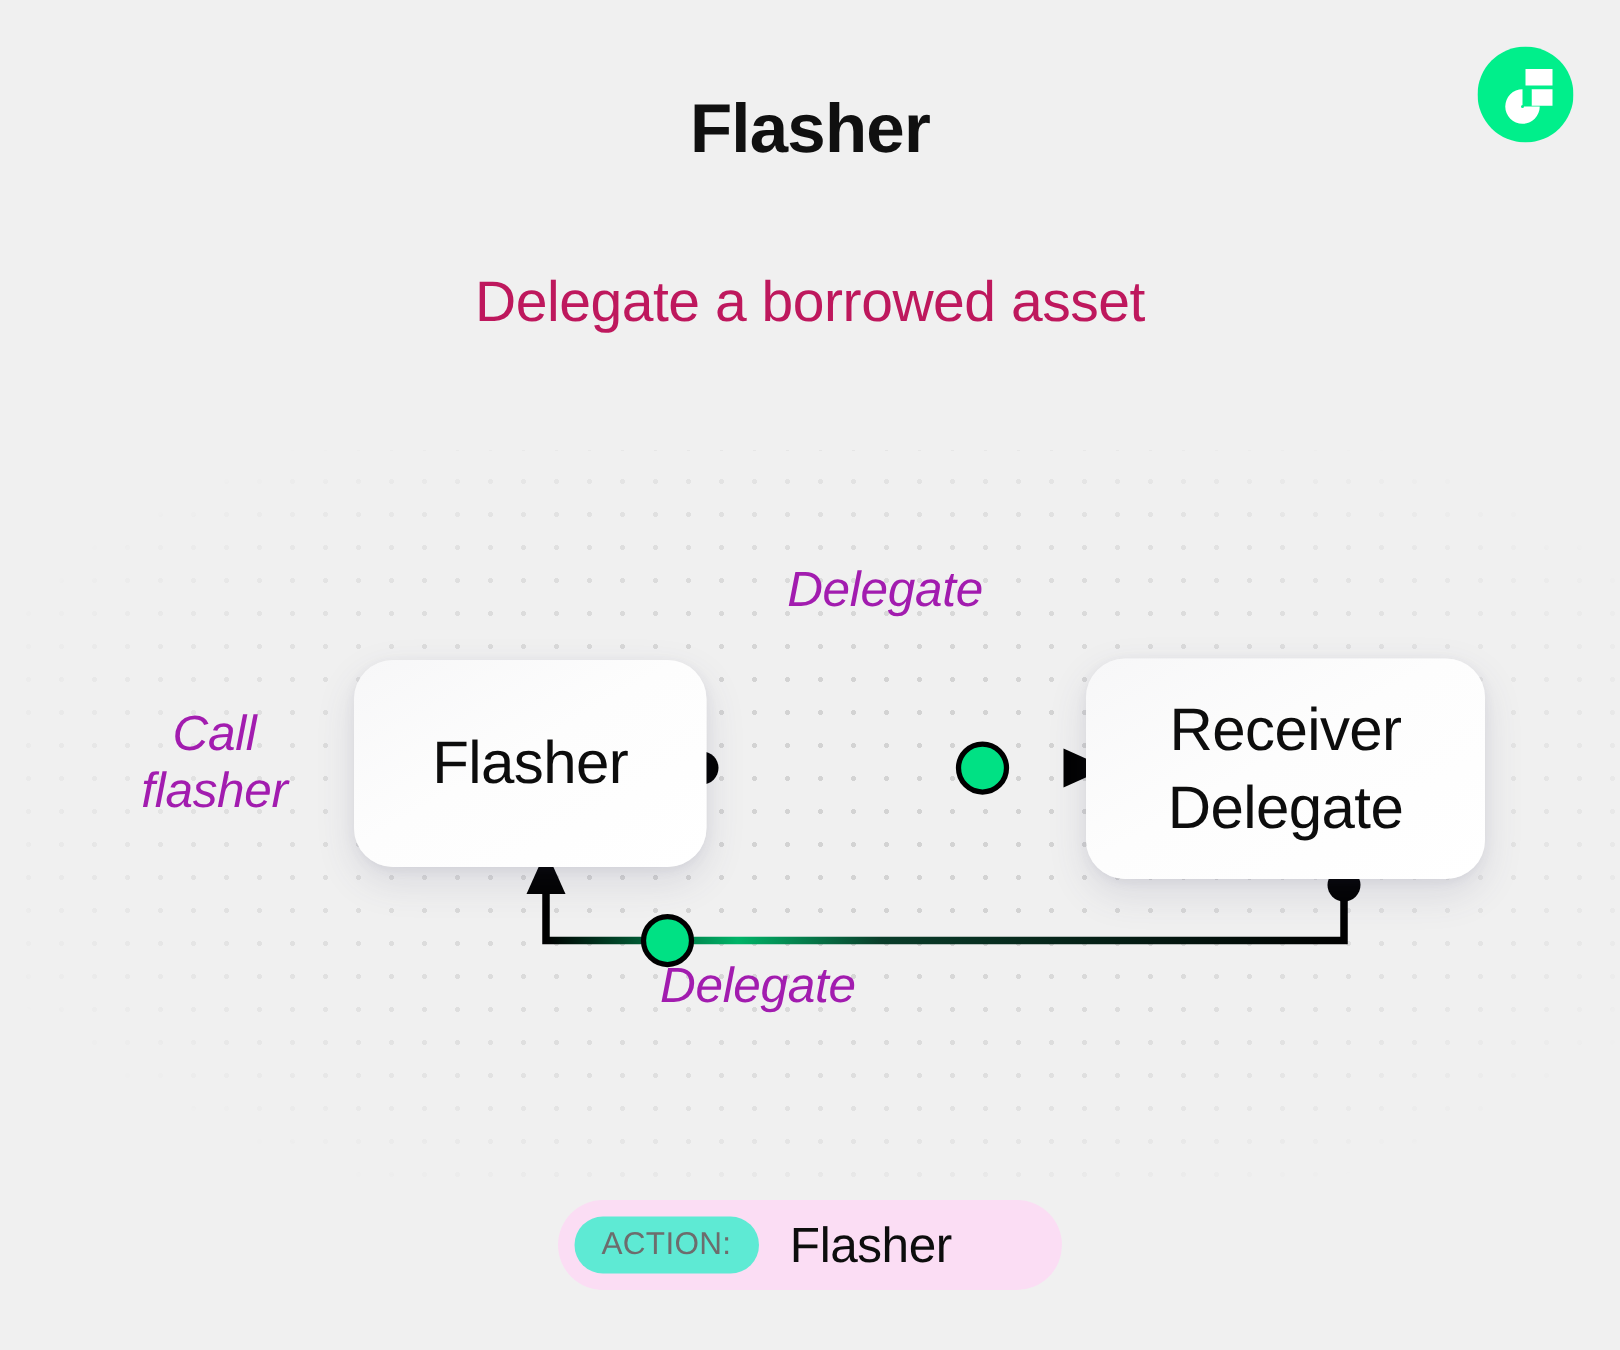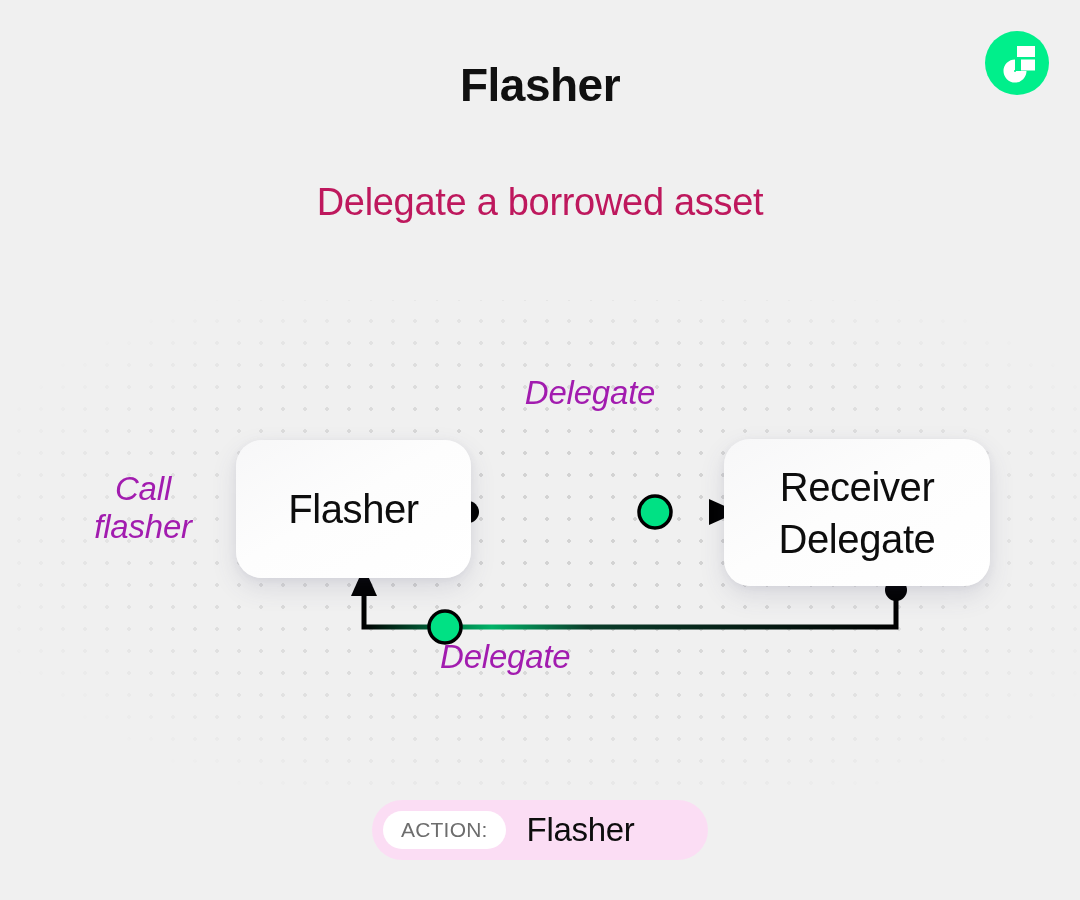--- a/index.html
+++ b/index.html
@@ -140,21 +140,21 @@
     width: 336px;
     height: 60px;
     background: #fbddf4;
     border-radius: 30px;
     display: flex;
     align-items: center;
     padding-left: 11px;
     box-sizing: border-box;
   }
   .action-tag {
-    background: #ffffff;
+    background: #5eead4;
     color: #6d6d6d;
     border-radius: 19px;
     height: 38px;
     padding: 0 18px;
     display: flex;
     align-items: center;
     font-size: 21px;
     font-weight: 500;
     letter-spacing: 0.2px;
   }

